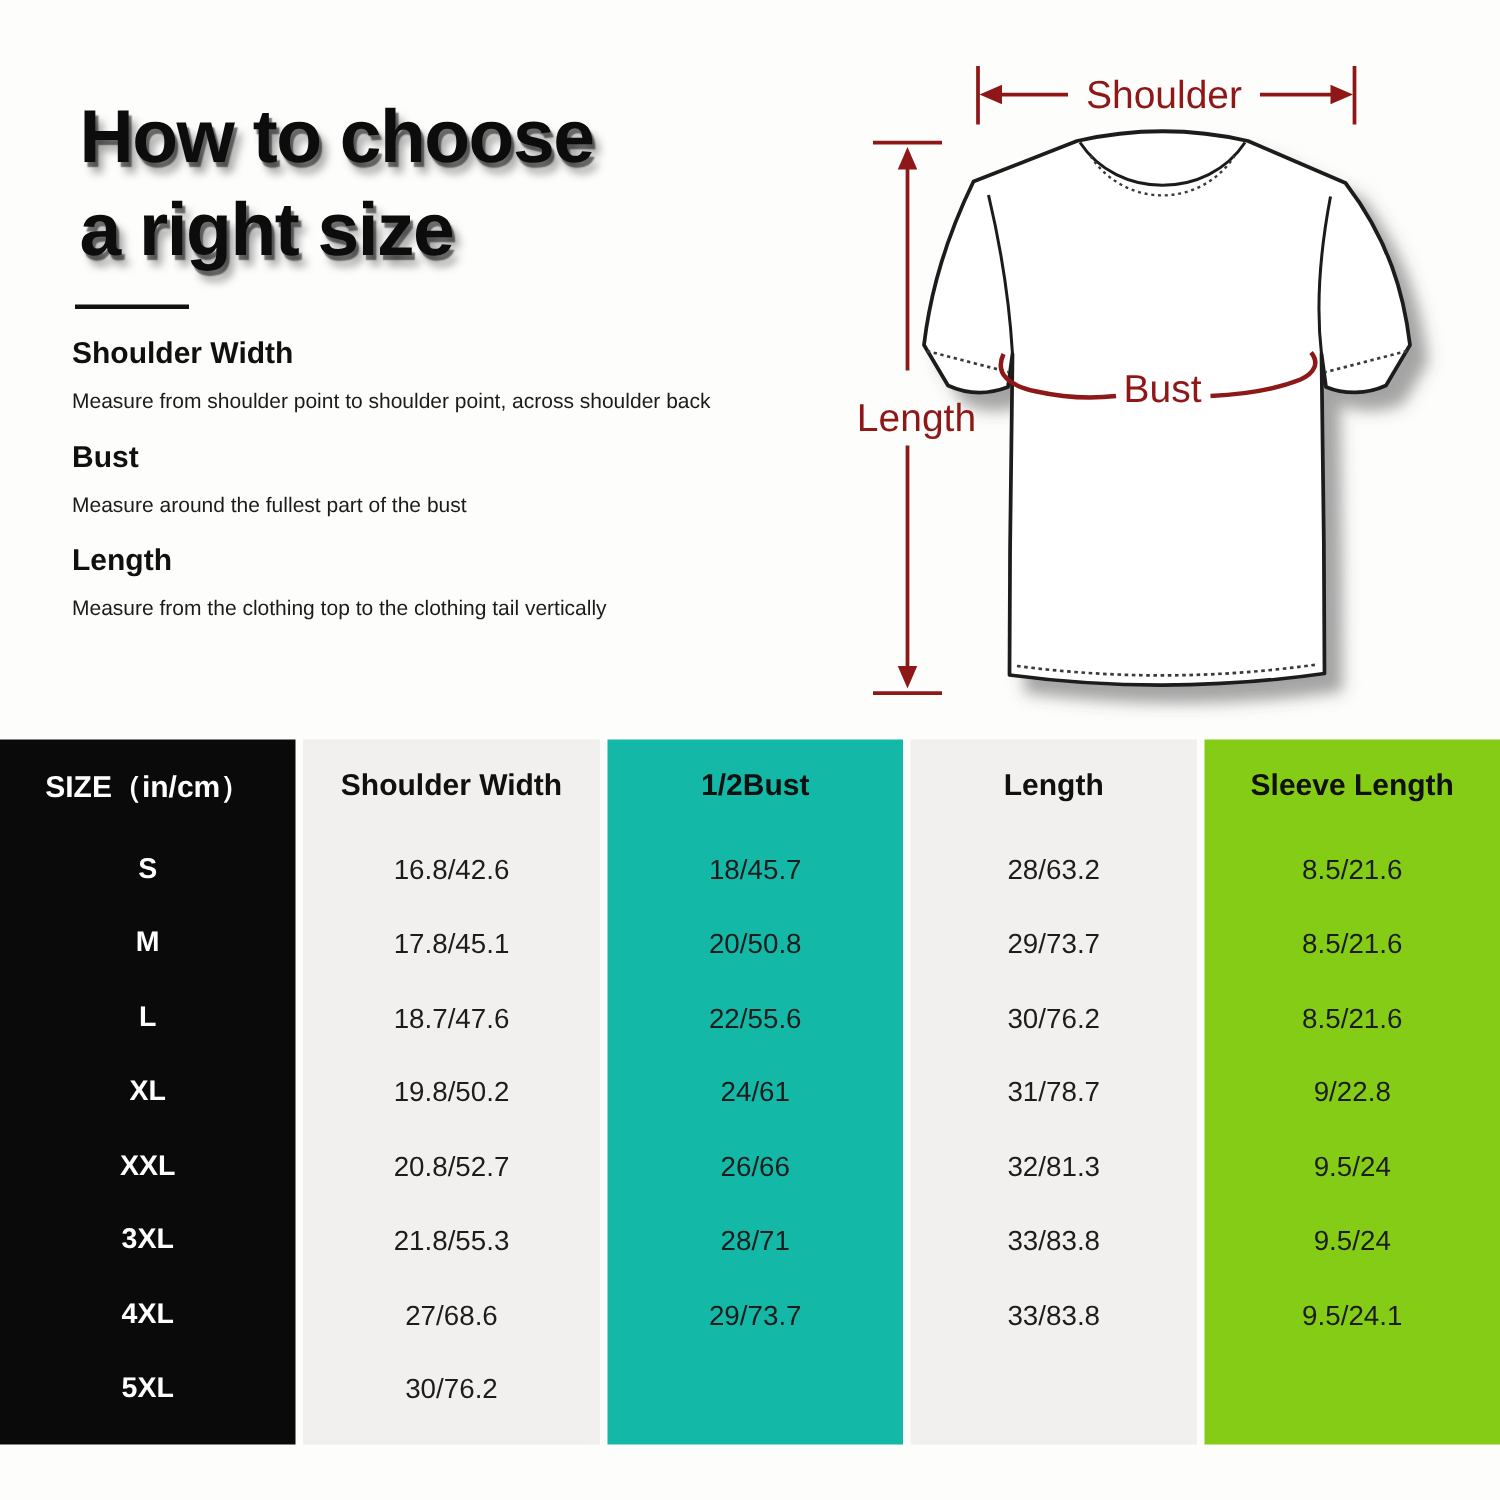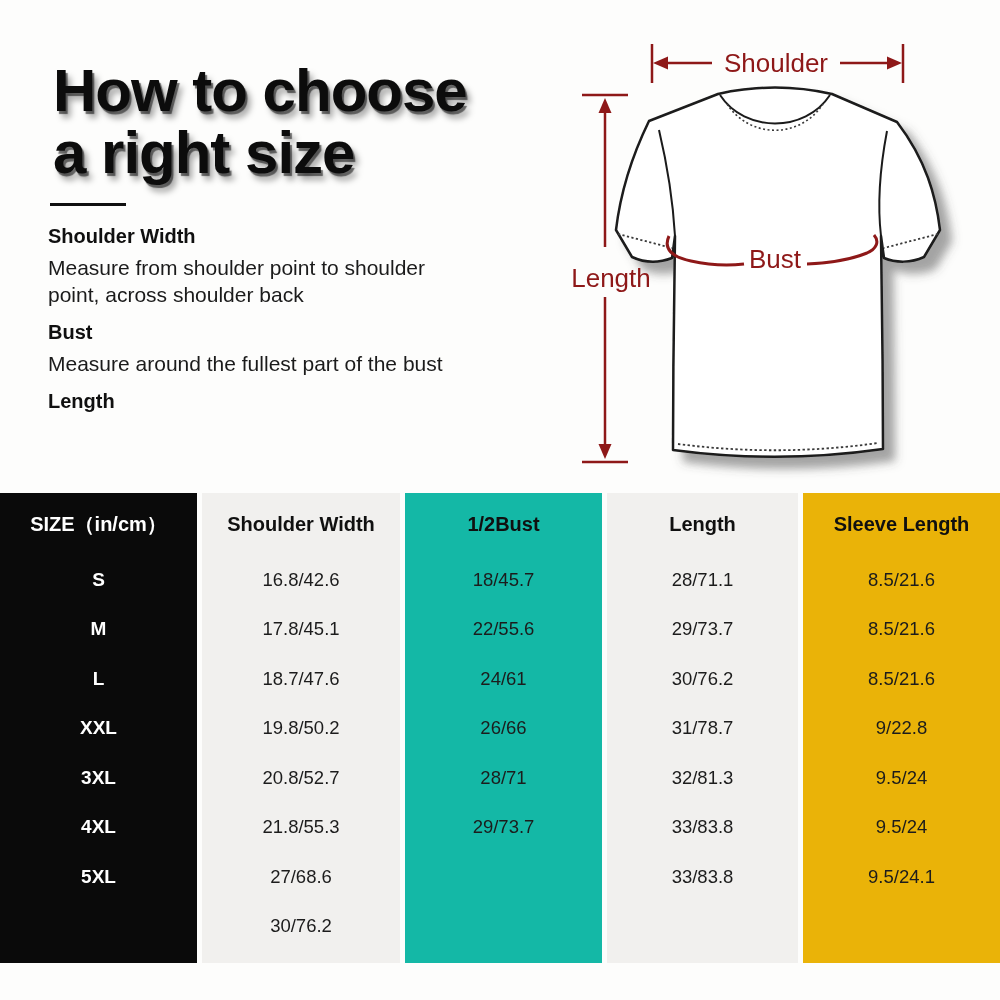--- a/index.html
+++ b/index.html
@@ -5,34 +5,34 @@
   html,body{margin:0;padding:0;}
   body{
     width:1000px;height:1000px;position:relative;overflow:hidden;
     background:#fdfdfc;
     font-family:"Liberation Sans", sans-serif;
     -webkit-font-smoothing:antialiased;
   }
   
   .title{
     position:absolute;left:53px;top:60px;
-    font-size:60px;line-height:62px;font-weight:bold;letter-spacing:-1px;
+    font-size:50px;line-height:62px;font-weight:bold;letter-spacing:-1px;
     color:#0c0c0c;
     text-shadow:2px 3px 1px rgba(0,0,0,0.55), 5px 7px 6px rgba(0,0,0,0.35);
   }
   .title-underline{
     position:absolute;left:50px;top:203px;width:76px;height:3px;background:#101010;
   }
   
   .info{position:absolute;left:48px;top:225px;width:428px;}
   .info h3{
     margin:0 0 7px 0;font-size:20px;line-height:22px;font-weight:bold;color:#101010;
   }
   .info p{
-    margin:0 0 13px 0;font-size:21px;line-height:27px;color:#1b1b1b;font-weight:400;
+    margin:0 0 13px 0;font-size:14px;line-height:27px;color:#1b1b1b;font-weight:400;
   }
   
   .diagram{position:absolute;left:560px;top:0px;width:440px;height:480px;}
   .measure-label{font-family:"Liberation Sans",sans-serif;font-size:26px;}
   
   .size-table{
     position:absolute;left:0;top:493px;width:1000px;height:470px;
     display:grid;grid-template-columns:197px 198px 197px 191px 197px;column-gap:5px;
   }
   .col{display:flex;flex-direction:column;}
@@ -56,20 +56,21 @@
   <div>a right size</div>
 </div>
 <div class="title-underline"></div>
 
 <div class="info">
   <h3>Shoulder Width</h3>
   <p>Measure from shoulder point to shoulder point, across shoulder back</p>
   <h3>Bust</h3>
   <p>Measure around the fullest part of the bust</p>
   <h3>Length</h3>
+  <p>Measure from the clothing top to the clothing tail vertically</p>
 </div>
 
 <svg class="diagram" viewBox="0 0 440 480" xmlns="http://www.w3.org/2000/svg">
   <defs>
     <filter id="ds" x="-20%" y="-20%" width="150%" height="150%">
       <feDropShadow dx="11" dy="11" stdDeviation="5" flood-color="#4a4a4a" flood-opacity="0.5"></feDropShadow>
     </filter>
   </defs>
 
   <g filter="url(#ds)">
@@ -116,20 +117,21 @@
   <text class="measure-label" x="215" y="268" text-anchor="middle" fill="#8e1818">Bust</text>
 </svg>
 
 <div class="size-table">
 
   <div class="col sizes" style="background:#0a0a0a;">
     <div class="th">SIZE（in/cm）</div>
     <div class="td">S</div>
     <div class="td">M</div>
     <div class="td">L</div>
+    <div class="td">XL</div>
     <div class="td">XXL</div>
     <div class="td">3XL</div>
     <div class="td">4XL</div>
     <div class="td">5XL</div>
   </div>
 
   <div class="col" style="background:#f1f0ee;">
     <div class="th">Shoulder Width</div>
     <div class="td">16.8/42.6</div>
     <div class="td">17.8/45.1</div>
@@ -137,39 +139,40 @@
     <div class="td">19.8/50.2</div>
     <div class="td">20.8/52.7</div>
     <div class="td">21.8/55.3</div>
     <div class="td">27/68.6</div>
     <div class="td">30/76.2</div>
   </div>
 
   <div class="col" style="background:#14b8a6;">
     <div class="th">1/2Bust</div>
     <div class="td">18/45.7</div>
+    <div class="td">20/50.8</div>
     <div class="td">22/55.6</div>
     <div class="td">24/61</div>
     <div class="td">26/66</div>
     <div class="td">28/71</div>
     <div class="td">29/73.7</div>
   </div>
 
   <div class="col" style="background:#f1f0ee;">
     <div class="th">Length</div>
-    <div class="td">28/71.1</div>
+    <div class="td">28/63.2</div>
     <div class="td">29/73.7</div>
     <div class="td">30/76.2</div>
     <div class="td">31/78.7</div>
     <div class="td">32/81.3</div>
     <div class="td">33/83.8</div>
     <div class="td">33/83.8</div>
   </div>
 
-  <div class="col" style="background:#eab308;">
+  <div class="col" style="background:#84cc16;">
     <div class="th">Sleeve Length</div>
     <div class="td">8.5/21.6</div>
     <div class="td">8.5/21.6</div>
     <div class="td">8.5/21.6</div>
     <div class="td">9/22.8</div>
     <div class="td">9.5/24</div>
     <div class="td">9.5/24</div>
     <div class="td">9.5/24.1</div>
   </div>
 

